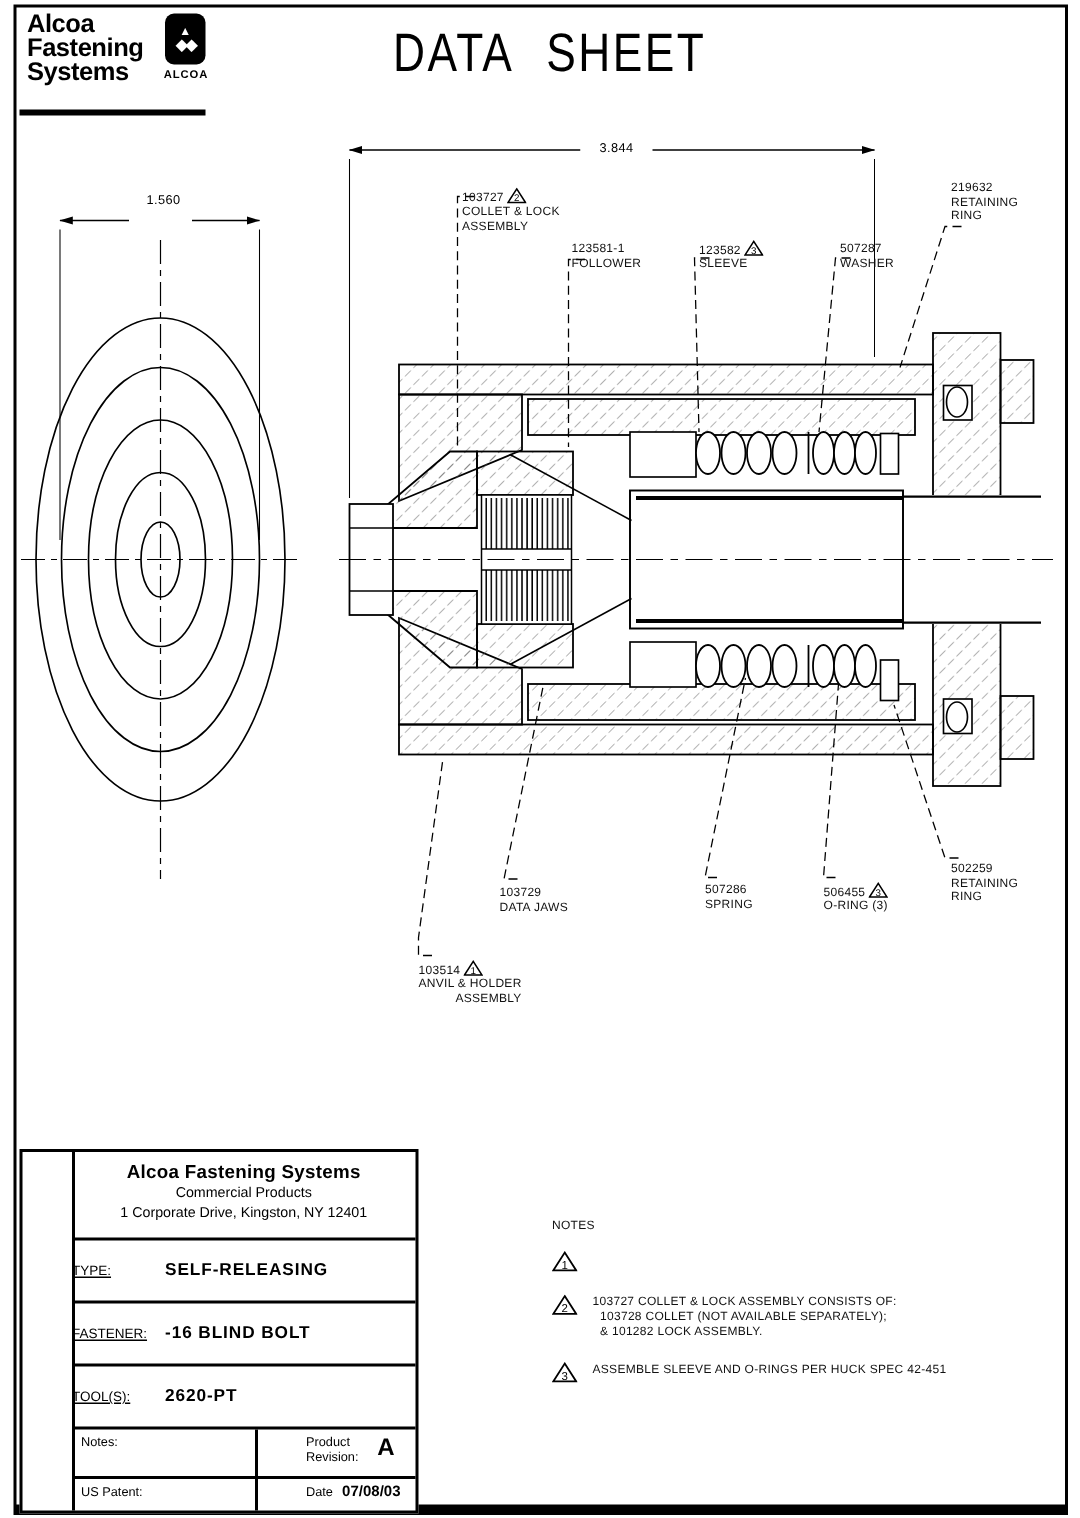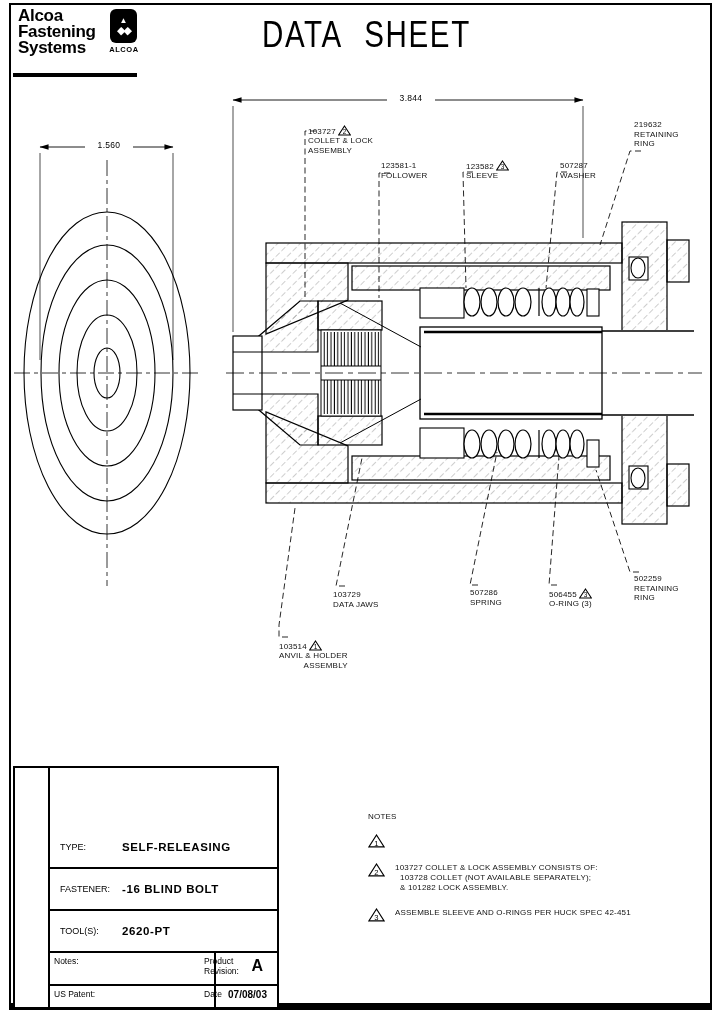--- a/index.html
+++ b/index.html
@@ -35,25 +35,25 @@
                 transform:rotate(90deg);transform-origin:left top;white-space:nowrap;}
   .tb-row{position:absolute;left:33px;right:0;border-bottom:2px solid #000;box-sizing:border-box;}
   .tb-head{top:0;height:59px;text-align:center;padding-top:6px;}
   .tb-head .co{font-size:12.5px;font-weight:bold;letter-spacing:.2px;}
   .tb-head .dv{font-size:9.5px;margin-top:2px;}
   .tb-head .ad{font-size:9.5px;margin-top:2px;}
   .tb-field{display:flex;align-items:center;}
   .tb-f2{top:59px;height:42px;}
   .tb-f3{top:101px;height:42px;}
   .tb-f4{top:143px;height:42px;align-items:center;}
-  .tb-label{font-size:9px;width:62px;padding-left:12px;}
+  .tb-label{font-size:9px;width:62px;padding-left:0;text-decoration:underline;}
   .tb-value{font-size:11.5px;font-weight:bold;letter-spacing:.6px;}
   .tb-f5{top:185px;height:33px;}
   .tb-f6{top:218px;bottom:0;height:auto;border-bottom:none;}
-  .cell-l{position:absolute;left:0;top:0;bottom:0;width:168px;border-right:2px solid #000;
+  .cell-l{position:absolute;left:0;top:0;bottom:0;width:124px;border-right:2px solid #000;
           font-size:8.5px;padding:3px 0 0 6px;box-sizing:border-box;}
   .cell-r{position:absolute;left:150px;right:0;top:0;bottom:0;font-size:8.5px;padding:3px 0 0 6px;box-sizing:border-box;}
   .rev-val{position:absolute;right:14px;top:4px;font-size:16px;font-weight:bold;}
   .date-val{position:absolute;right:10px;top:3px;font-size:10px;font-weight:bold;}
   
   .notes{position:absolute;left:368px;top:812px;font-size:8px;line-height:10px;letter-spacing:.2px;color:#111;}
   .notes-h{margin-bottom:12px;}
   .note{display:flex;gap:10px;margin-bottom:15px;align-items:flex-start;}
   .note .cont{padding-left:5px;}
 </style>
@@ -190,21 +190,21 @@
       <polyline points="641,151 630,151 600,245"></polyline>
       <polyline points="345,586 336,586 362,458"></polyline>
       <polyline points="478,585 470,585 497,452"></polyline>
       <polyline points="557,585 549,585 559,456"></polyline>
       <polyline points="639,572 630,572 596,470"></polyline>
       <polyline points="288,637 279,637 279,625 295,508"></polyline>
     </g>
   </svg>
 
   <div class="dim-label" style="left:387px;top:93px;width:44px;">3.844</div>
-  <div class="dim-label" style="left:85px;top:140px;width:44px;">1.560</div>
+  <div class="dim-label" style="left:85px;top:128px;width:44px;">1.560</div>
 
   <div class="callout" style="left:308px;top:125px;">
     <div class="co-part">
         <span>103727</span>
       <svg class="flag-svg" width="13" height="11" viewBox="0 0 20 16">
         <path d="M10,1 L19,15 L1,15 Z" fill="none" stroke="#000" stroke-width="1.6"></path>
         <text x="10" y="13.5" text-anchor="middle" font-size="10">2</text>
         </svg>
       </div>
     <div>COLLET &amp; LOCK</div>
@@ -287,20 +287,25 @@
       </div>
     <div>ANVIL &amp; HOLDER</div>
     <div>ASSEMBLY</div>
   </div>
 
   <div class="tb-partnum">99-2799</div>
   <div class="tb-partlabel">Part Number</div>
 
   <div class="tblock">
     <div class="tb-side"></div>
+    <div class="tb-row tb-head">
+      <div class="co">Alcoa Fastening Systems</div>
+      <div class="dv">Commercial Products</div>
+      <div class="ad">1 Corporate Drive, Kingston, NY  12401</div>
+    </div>
     <div class="tb-row tb-field tb-f2">
       <span class="tb-label">TYPE:</span>
       <span class="tb-value">SELF-RELEASING</span>
     </div>
     <div class="tb-row tb-field tb-f3">
       <span class="tb-label">FASTENER:</span>
       <span class="tb-value">-16 BLIND BOLT</span>
     </div>
     <div class="tb-row tb-field tb-f4">
       <span class="tb-label">TOOL(S):</span>

